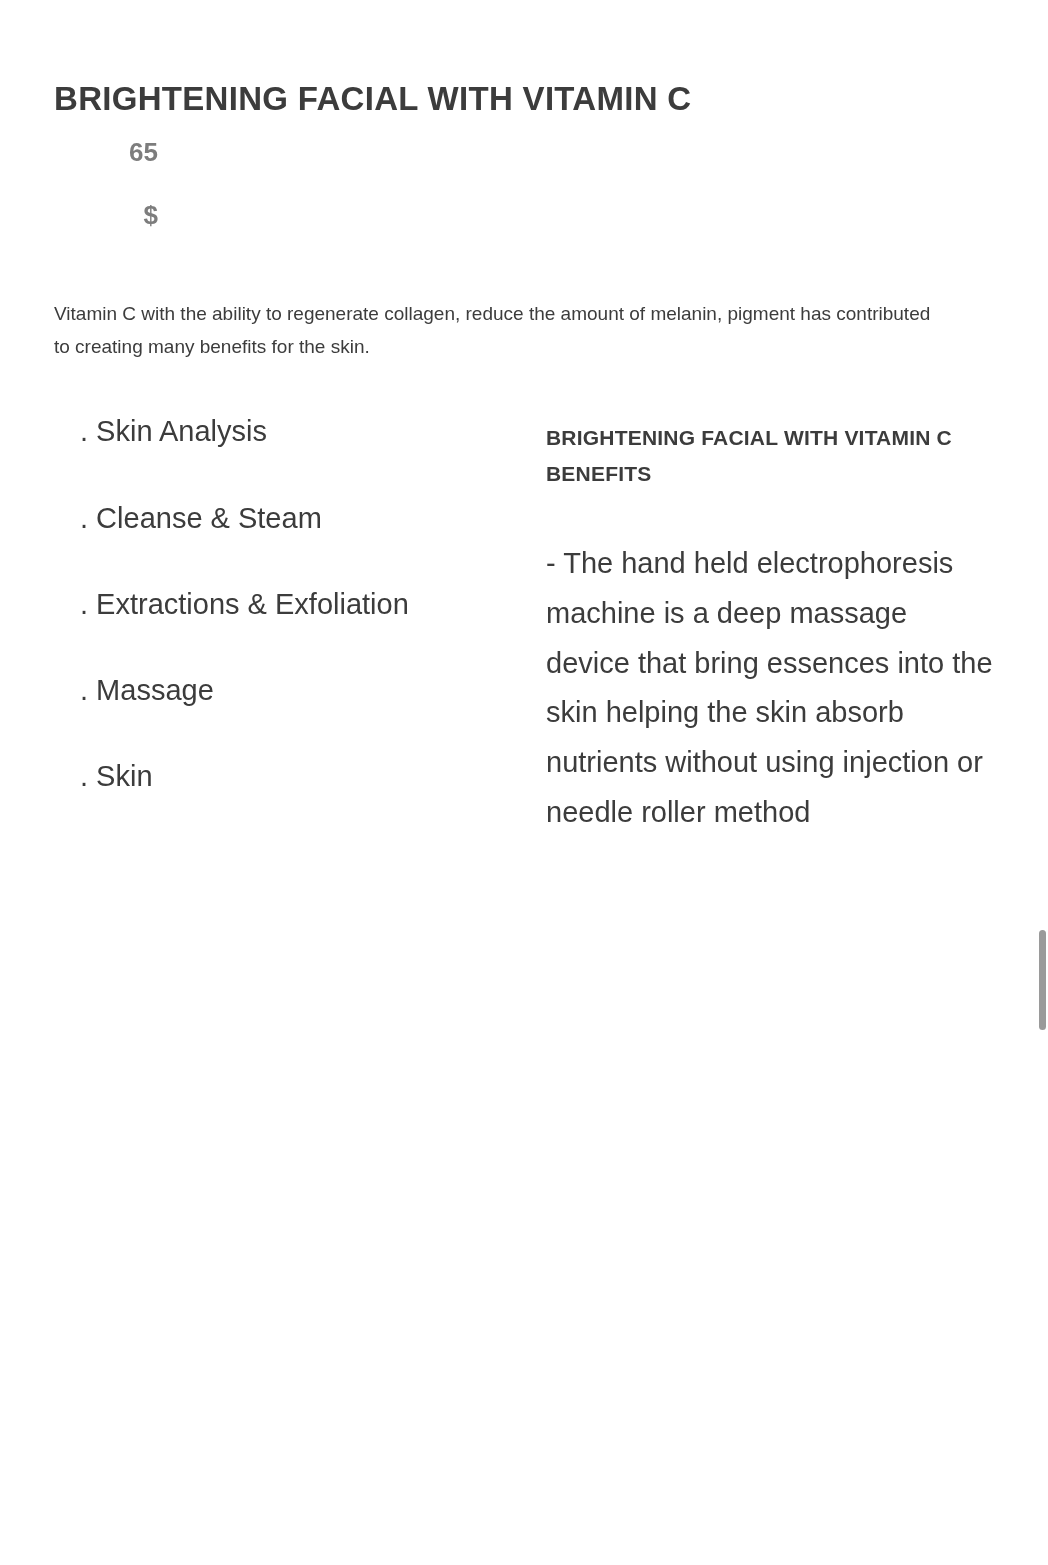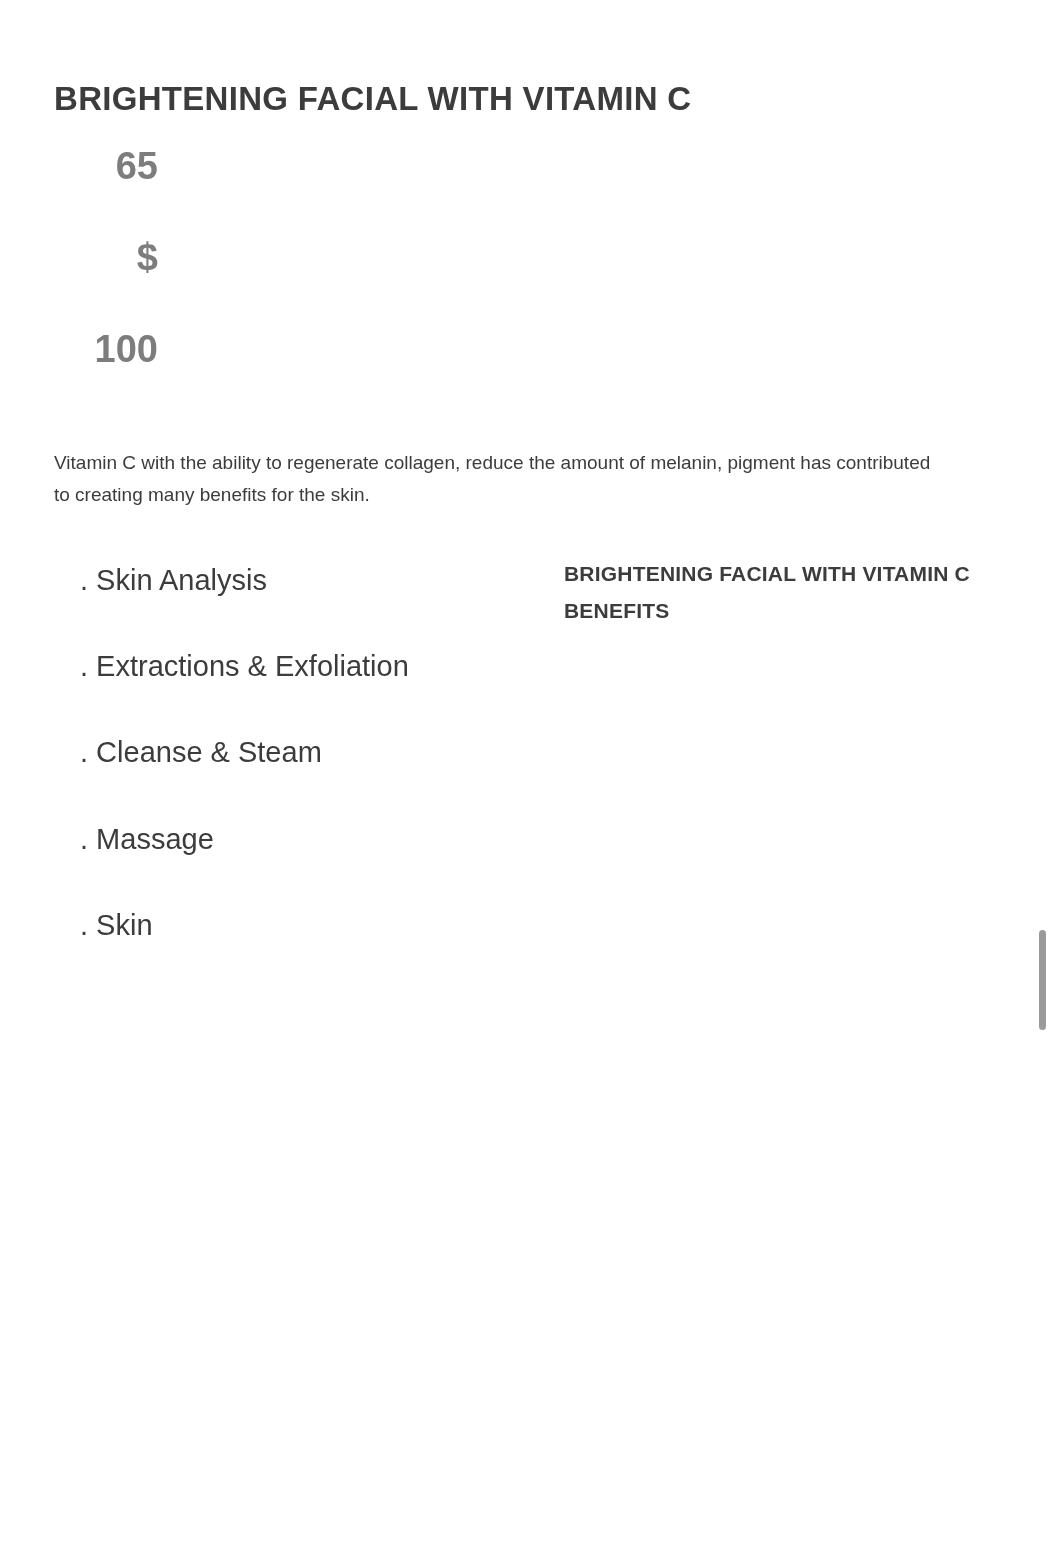--- a/index.html
+++ b/index.html
@@ -35,21 +35,21 @@
     font-weight: bold;
     letter-spacing: 0.3px;
     line-height: 1.25;
     color: #3c3c3c;
     max-width: 830px;
     text-transform: uppercase;
   }
   .service-meta {
     width: 104px;
     text-align: right;
-    font-size: 38px;
+    font-size: 26px;
     font-weight: bold;
     color: #7d7d7d;
     line-height: 2.4;
     flex: none;
     padding-top: 2px;
   }
   .service-meta .meta-line {
     display: block;
     white-space: nowrap;
   }
@@ -60,21 +60,22 @@
     font-size: 19px;
     line-height: 1.72;
     color: #3c3c3c;
     max-width: 880px;
   }
 
   
   .columns {
     margin-top: 44px;
     display: flex;
-    gap: 58px;
+    gap: 40px;
+    align-items: flex-end;
   }
   .col-left {
     width: 452px;
     flex: none;
     padding-left: 26px;
     box-sizing: border-box;
   }
   .col-right {
     flex: 1 1 auto;
     min-width: 0;
@@ -124,38 +125,38 @@
 </head>
 <body>
 
 <div class="page">
 
   <div class="service-header">
     <div class="service-title">BRIGHTENING FACIAL WITH VITAMIN C</div>
     <div class="service-meta">
       <span class="meta-line">65</span>
       <span class="meta-line">$</span>
-      <span class="meta-line">100</span>
     </div>
   </div>
 
   <div class="service-desc">Vitamin C with the ability to regenerate collagen, reduce the amount of melanin, pigment has contributed to creating many benefits for the skin.</div>
 
   <div class="columns">
 
     <div class="col-left">
       <div class="step">. Skin Analysis</div>
+      <div class="step">. Cleanse &amp; Steam</div>
       <div class="step">. Extractions &amp; Exfoliation</div>
-      <div class="step">. Cleanse &amp; Steam</div>
       <div class="step">. Massage</div>
       <div class="step">. Skin</div>
     </div>
 
     <div class="col-right">
       <div class="benefits-title">BRIGHTENING FACIAL WITH VITAMIN C BENEFITS</div>
+      <div class="benefit-para">- The hand held electrophoresis machine is a deep massage device that bring essences into the skin helping the skin absorb nutrients without using injection or needle roller method</div>
     </div>
 
   </div>
 
   <div class="scrollbar-track">
     <div class="scrollbar-thumb"></div>
   </div>
 
 </div>
 

